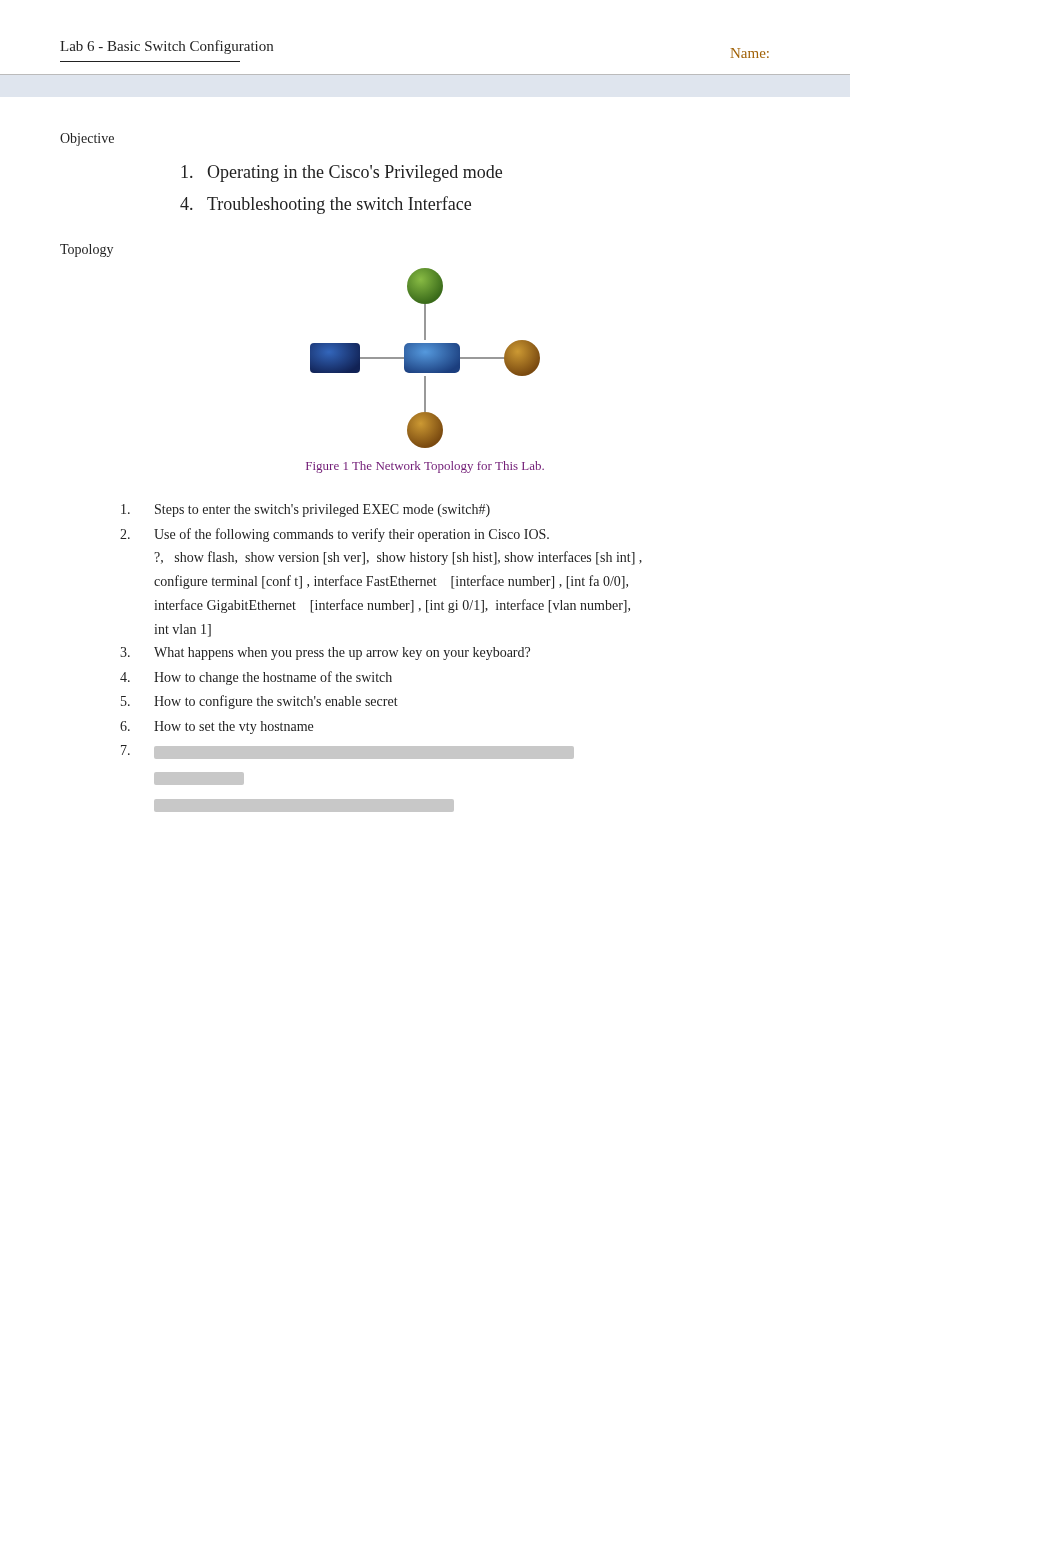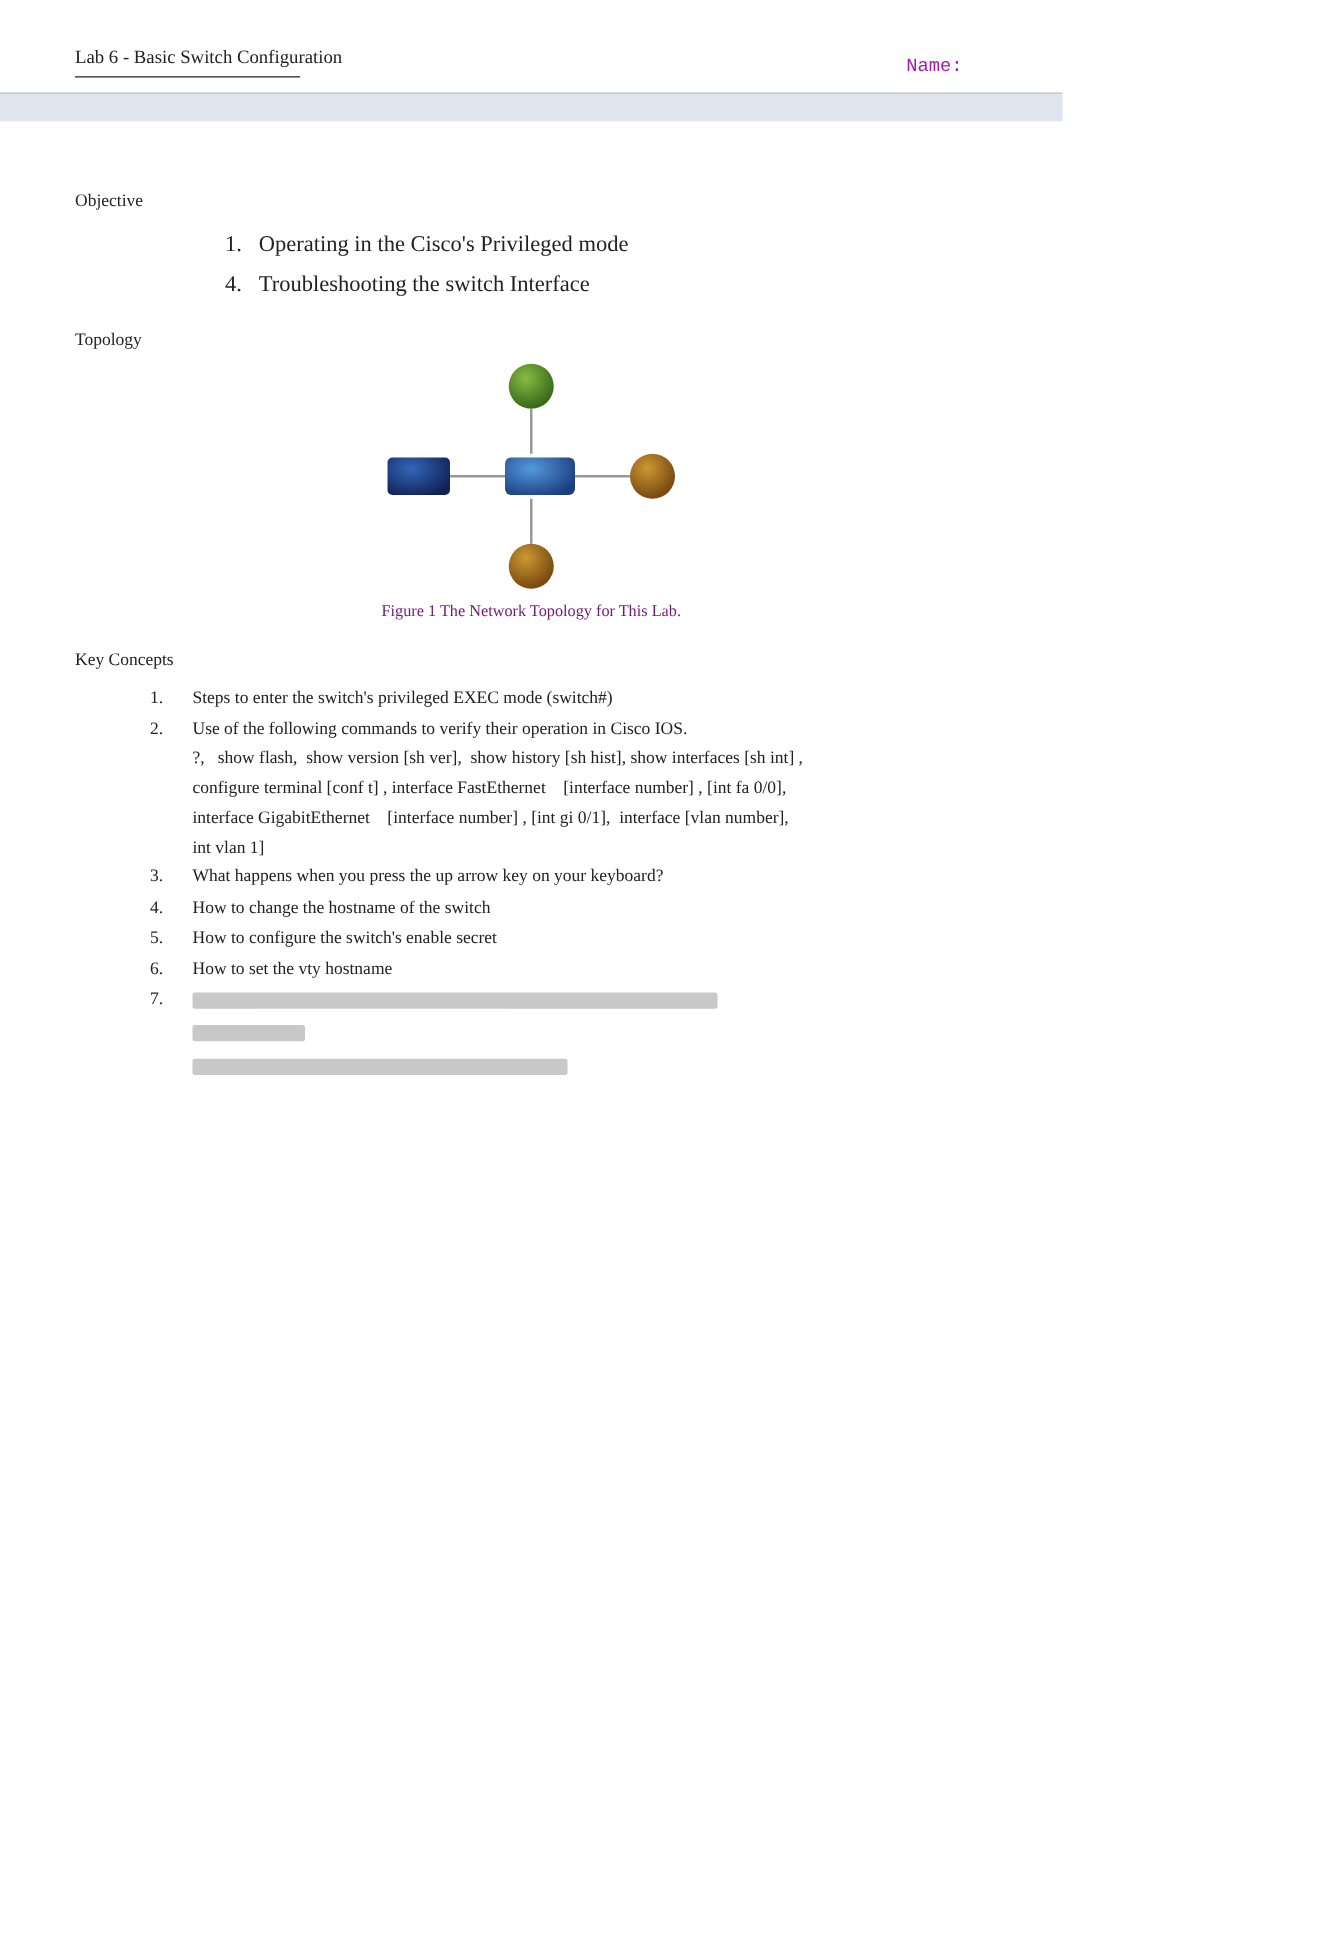--- a/index.html
+++ b/index.html
@@ -38,40 +38,40 @@
     }
 
     .header-title {
       font-size: 15px;
       font-family: 'Times New Roman', Times, serif;
       color: #222;
     }
 
     .header-name {
       font-size: 15px;
-      font-family: Liberation Mono, monospace;
-      color: #a21caf;
+      font-family: Liberation Serif, serif;
+      color: #a16207;
       padding-right: 20px;
     }
 
     .header-underline {
       width: 180px;
       border-bottom: 1.5px solid #222;
       margin-top: 6px;
     }
 
     .blue-bar {
       height: 22px;
       background: #c5cfe0;
       margin: 0 0 0 0;
       opacity: 0.55;
     }
 
     .main-content {
-      padding: 35px 60px 40px 60px;
+      padding: 12px 60px 40px 60px;
     }
 
     .section-heading {
       font-size: 14px;
       font-family: 'Times New Roman', Times, serif;
       color: #222;
       margin-bottom: 10px;
       margin-top: 22px;
     }
 
@@ -292,21 +292,20 @@
           <div class="topo-node-icon">
             <div class="node-img-pc-bot"></div>
           </div>
         </div>
       </div>
 
       <div class="figure-caption">Figure 1  The Network Topology for This Lab.</div>
     </div>
 
     <div class="key-concepts-section">
-      <div class="section-heading">Key Concepts</div>
 
 
       <ul class="key-concepts-list">
         <li>
           <span class="kc-num">1.</span>
           <span class="kc-text">Steps to enter the switch's privileged EXEC mode (switch#)</span>
         </li>
         <li style="align-items:flex-start;">
           <span class="kc-num">2.</span>
           <span class="kc-text" style="line-height:1.7;">

